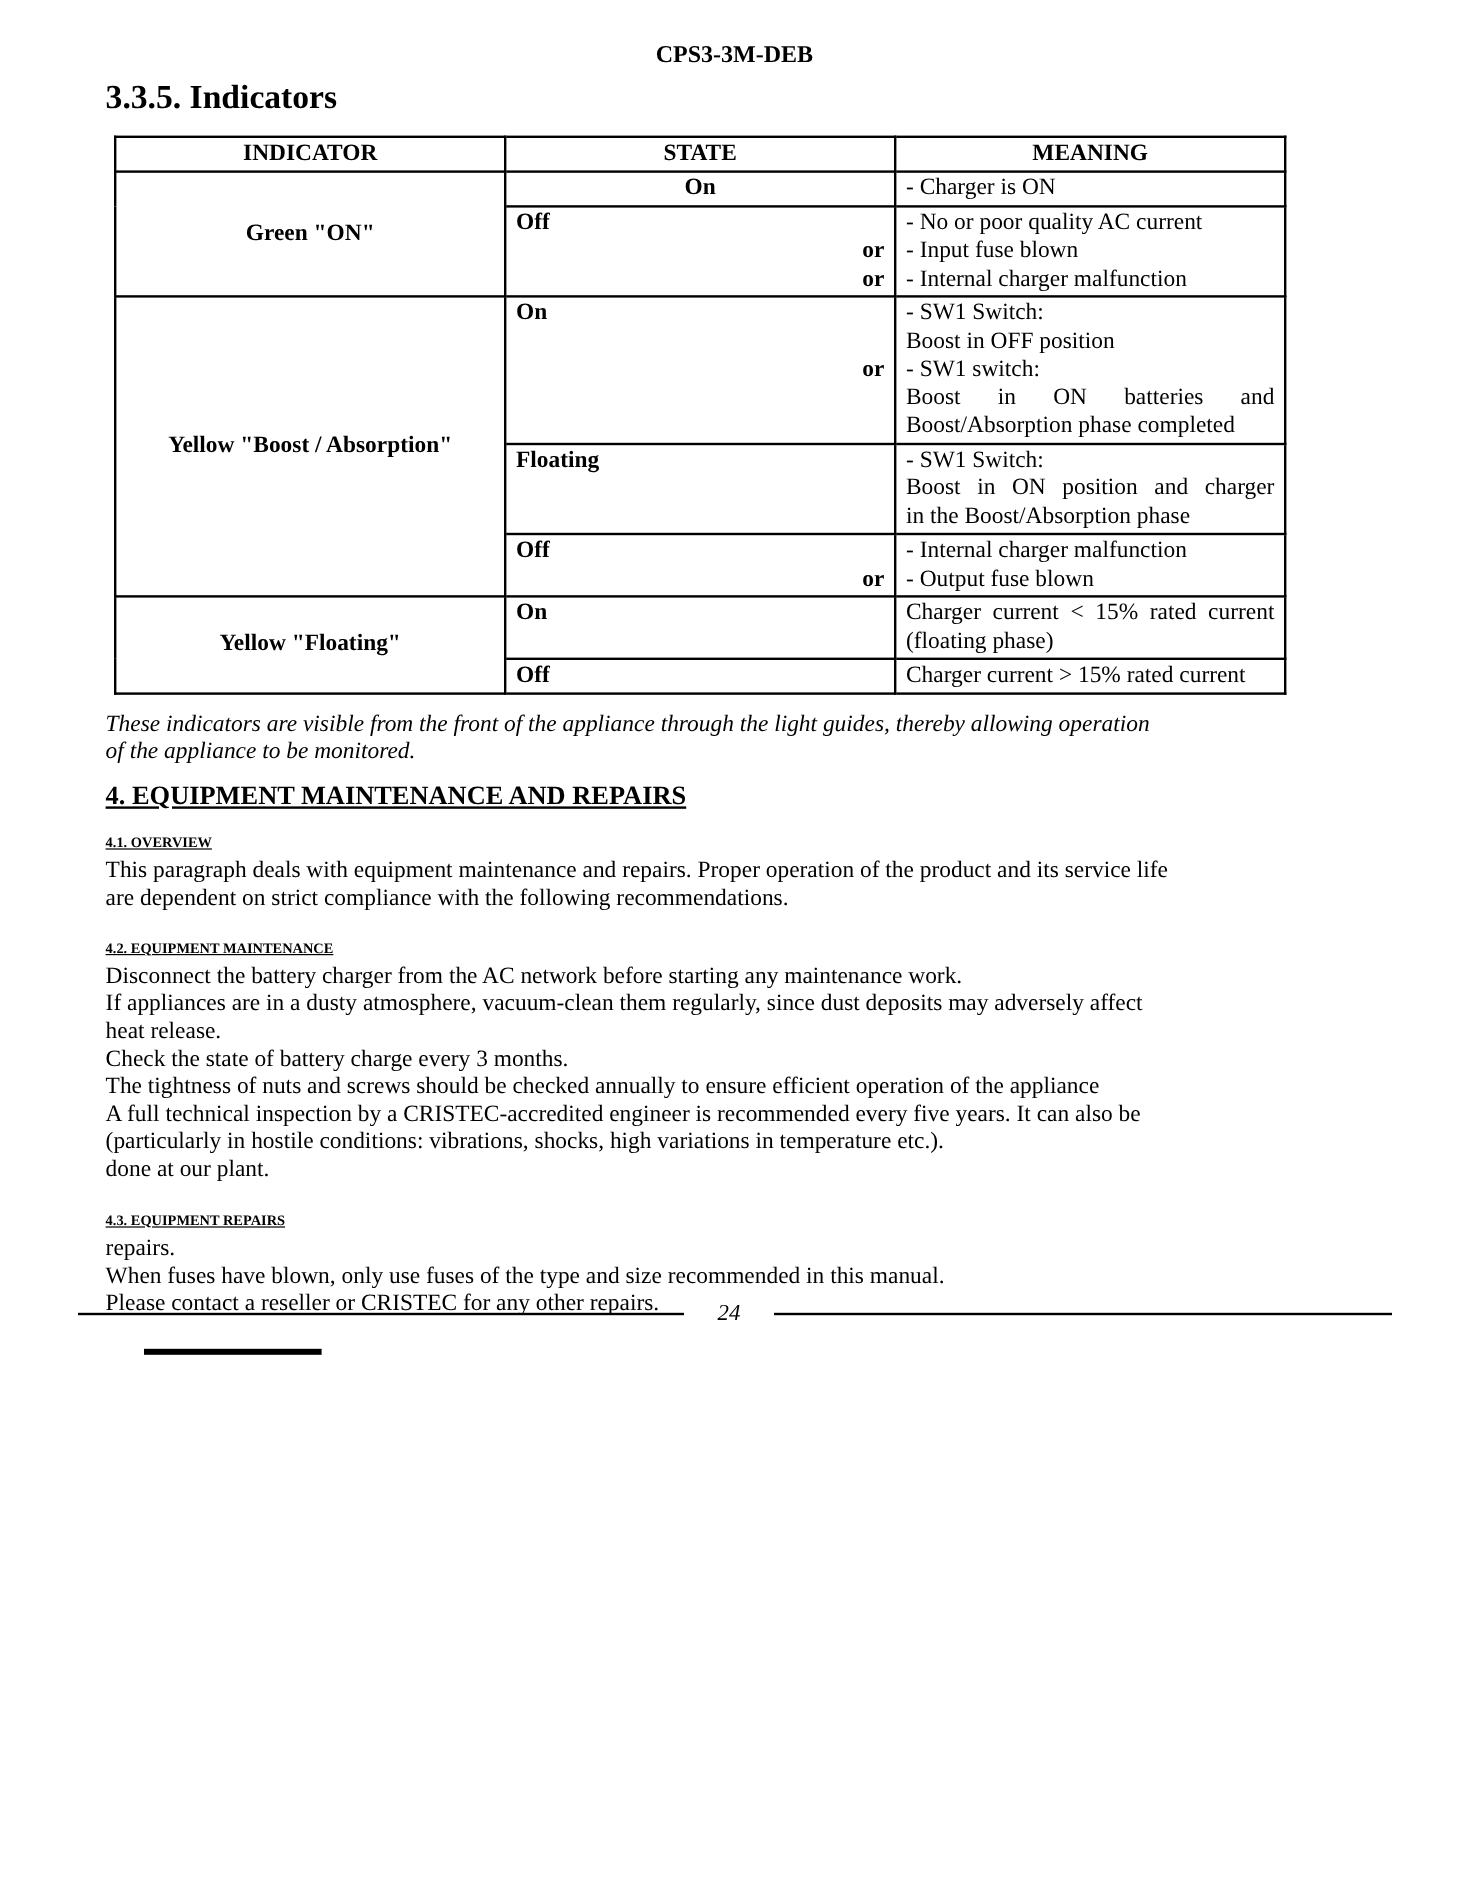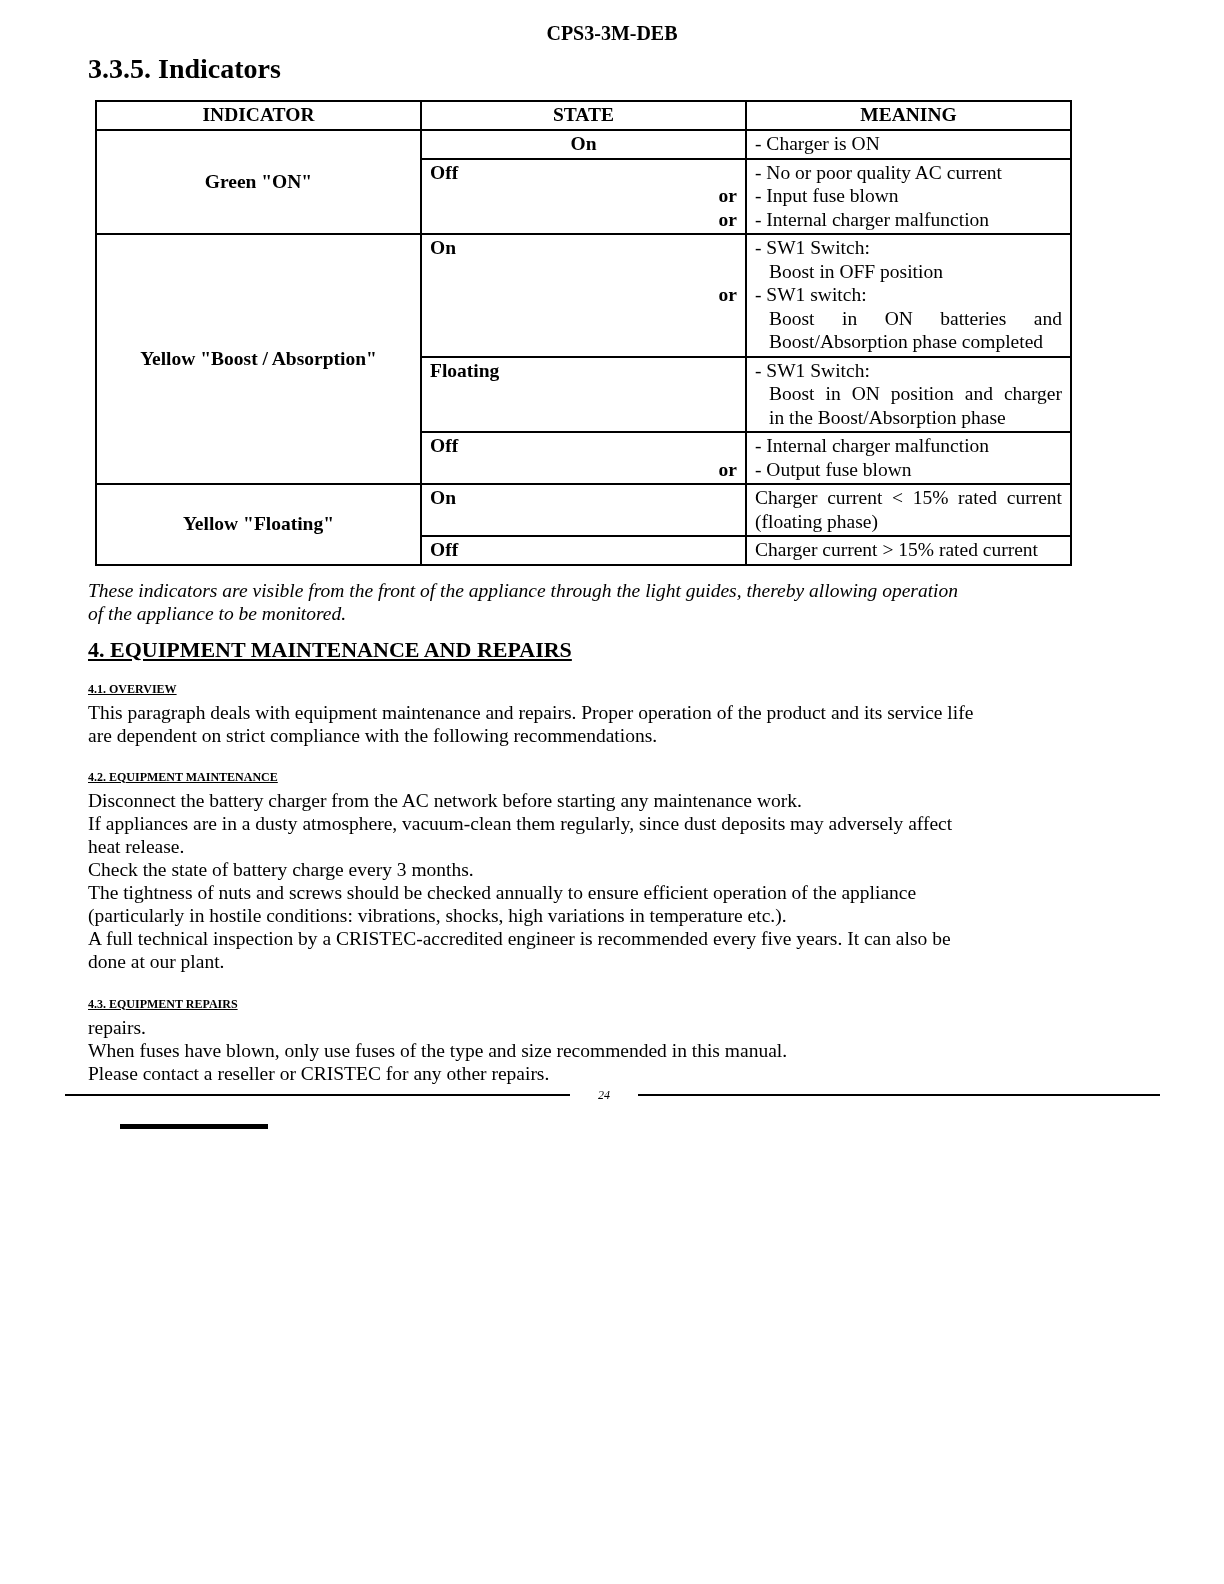--- a/index.html
+++ b/index.html
@@ -1,50 +1,50 @@
 <!DOCTYPE html>
 <html><head>
 <meta charset="utf-8">
 <style>
   * { margin:0; padding:0; box-sizing:border-box; }
   html,body { background:#ffffff; }
   body { width:1224px; height:1584px; font-family:"Liberation Serif", serif; color:#000; }
-  .page { position:relative; width:1224px; height:1144px; padding:22px 88px 0 88px; overflow:hidden; }
+  .page { position:relative; width:1224px; height:1144px; padding:35px 88px 0 88px; overflow:hidden; }
 
   .doc-title { text-align:center; font-weight:bold; font-size:20px; line-height:23px; }
   .sec-heading { font-weight:bold; font-size:28px; line-height:23px; margin-top:12px; }
 
   
   table.ind-table { border-collapse:collapse; table-layout:fixed; width:975px; margin:20px 0 0 7px; font-size:19.5px; }
   .ind-table col { width:325px; }
   .ind-table th, .ind-table td { border:2px solid #000; vertical-align:top; padding:1px 8px 2px 8px; }
   .ind-table th { text-align:center; font-weight:bold; line-height:24px; }
   td.ind-cell { text-align:center; vertical-align:middle; font-weight:bold; }
   .srow { height:23.5px; line-height:23.5px; font-weight:bold; }
   .srow.right { text-align:right; }
   .srow.center { text-align:center; }
   .mrow { line-height:23.5px; }
-  .mrow.ind { margin-left:14px; }
+  .mrow.ind { margin-left:0; }
   .mrow.just { text-align:justify; text-align-last:justify; }
 
   
   .line { font-size:19.5px; line-height:23px; }
   .after-table { margin-top:13px;font-style:italic; }
   .h2 { font-size:22px; font-weight:bold; text-decoration:underline; line-height:26px; margin-top:12px; }
   .h3 { font-size:12px; font-weight:bold; text-decoration:underline; line-height:23px; }
   .h3.s41 { margin-top:15px; }
   .h3.s42 { margin-top:19px; }
   .h3.s43 { margin-top:20px; }
 
   
   .footer { position:absolute; left:65px; right:64px; bottom:38px; display:flex; align-items:center; }
   .rule { height:2px; background:#000; }
   .rule.left { width:505px; }
   .rule.right { flex:1; }
-  .pagenum { font-size:12px; padding:0 28px; line-height:22px;font-style:italic; }
+  .pagenum { font-size:19px; padding:0 28px; line-height:22px;font-style:italic; }
   .footnote-rule { position:absolute; left:120px; bottom:15px; width:148px; height:5px; background:#000; }
 </style>
 </head>
 <body>
 
 <div class="page">
 
   <div class="doc-title">CPS3-3M-DEB</div>
   <div class="sec-heading">3.3.5. Indicators</div>
 
@@ -155,22 +155,22 @@
     <div class="line">are dependent on strict compliance with the following recommendations.</div>
   </div>
 
   <div class="h3 s42">4.2. EQUIPMENT MAINTENANCE</div>
   <div>
     <div class="line">Disconnect the battery charger from the AC network before starting any maintenance work.</div>
     <div class="line">If appliances are in a dusty atmosphere, vacuum-clean them regularly, since dust deposits may adversely affect</div>
     <div class="line">heat release.</div>
     <div class="line">Check the state of battery charge every 3 months.</div>
     <div class="line">The tightness of nuts and screws should be checked annually to ensure efficient operation of the appliance</div>
+    <div class="line">A full technical inspection by a CRISTEC-accredited engineer is recommended every five years. It can also be</div>
     <div class="line">(particularly in hostile conditions: vibrations, shocks, high variations in temperature etc.).</div>
-    <div class="line">A full technical inspection by a CRISTEC-accredited engineer is recommended every five years. It can also be</div>
     <div class="line">done at our plant.</div>
   </div>
 
   <div class="h3 s43">4.3. EQUIPMENT REPAIRS</div>
   <div>
     <div class="line">repairs.</div>
     <div class="line">When fuses have blown, only use fuses of the type and size recommended in this manual.</div>
     <div class="line">Please contact a reseller or CRISTEC for any other repairs.</div>
   </div>
 

